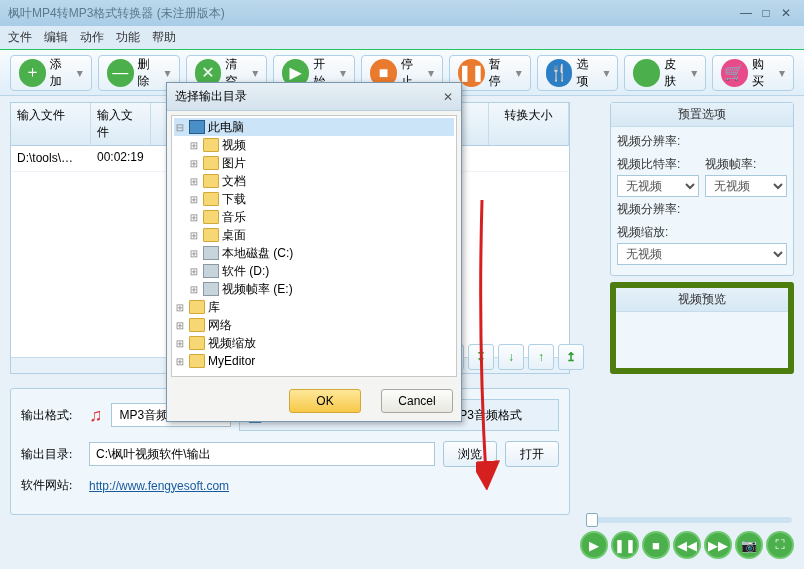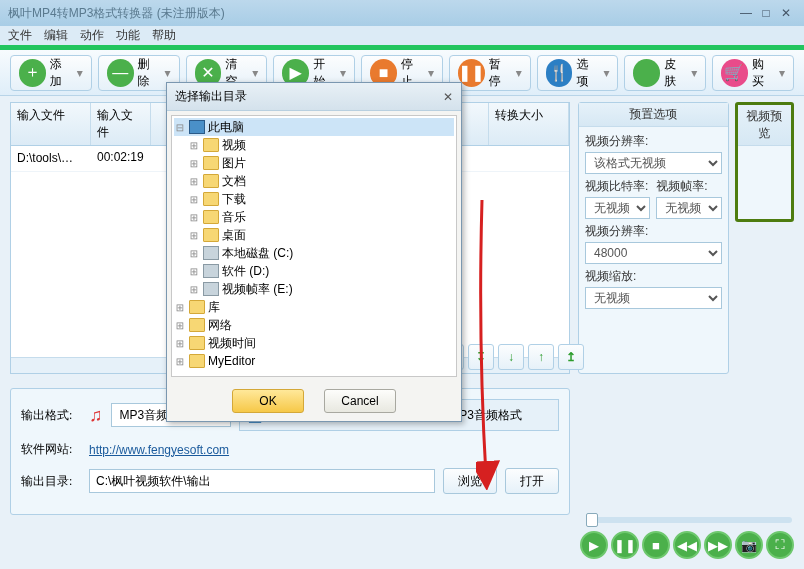--- a/index.html
+++ b/index.html
@@ -2,50 +2,50 @@
 <html><head>
 <meta charset="utf-8">
 <style>
 * { margin: 0; padding: 0; box-sizing: border-box; font-family: "Microsoft YaHei", sans-serif; font-size: 12px; }
 body { background: #e8f1f8; width: 804px; height: 569px; overflow: hidden; position: relative; }
 
 .titlebar { background: linear-gradient(#bcd8ec, #a8cde6); height: 26px; display: flex; align-items: center; padding: 0 8px; color: #5a7a8f; }
 .titlebar .spacer { flex: 1; }
 .titlebar .winbtn { width: 20px; text-align: center; cursor: pointer; color: #456; }
 
-.menubar { background: #dcebf6; height: 24px; display: flex; align-items: center; padding: 0 8px; gap: 12px; border-bottom: 5px solid #22c55e; }
+.menubar { background: #dcebf6; height: 24px; display: flex; align-items: center; padding: 0 8px; gap: 12px; border-bottom: 1px solid #22c55e; }
 .menubar span { color: #333; cursor: pointer; }
 
 .toolbar { background: linear-gradient(#f7fbfe, #dfeef9); height: 46px; display: flex; align-items: center; padding: 4px 10px; gap: 6px; border-bottom: 1px solid #b8d4e8; }
 .tbtn { display: flex; align-items: center; gap: 4px; border: 1px solid #b0d0e6; background: linear-gradient(#fcfdfe,#e6f1f9); border-radius: 4px; padding: 4px 8px; height: 36px; cursor: pointer; }
 .tbtn .ico { width: 28px; height: 28px; border-radius: 14px; display: flex; align-items: center; justify-content: center; font-size: 16px; color: #fff; }
 .g1{background:#4bb04b}.g2{background:#e97a2e}.g3{background:#2c7fc4}.g4{background:#e94b8a}
 
-.mainrow { display: flex; height: 278px; }
+.mainrow { display: flex; height: 278px; gap: 32px; }
 .listpanel { width: 560px; border: 1px solid #b0d0e6; margin: 6px 4px 0 10px; background: #fff; display: flex; flex-direction: column; }
 .listhdr { display: flex; background: linear-gradient(#f2f8fc,#dcebf6); border-bottom: 1px solid #b0d0e6; }
 .listhdr div { padding: 4px 6px; border-right: 1px solid #c5dcec; }
-.col1 { width: 80px; } .col2 { width: 60px; } .col3 { flex: 1; } .col4 { width: 80px; }
+.col1 { width: 80px; } .col2 { width: 60px; } .col3 { flex: 1; } .col4 { width: 80px; text-align: center; }
 .listbody { flex: 1; overflow: auto; }
 .listrow { display: flex; border-bottom: 1px solid #eef4f9; }
 .listrow div { padding: 4px 6px; overflow: hidden; white-space: nowrap; text-overflow: ellipsis; }
 .scrollbar { height: 16px; background: #e6f1f9; border-top: 1px solid #c5dcec; }
 .listbtns { position: absolute; left: 438px; top: 344px; display: flex; gap: 4px; }
 .sqbtn { width: 26px; height: 26px; background: linear-gradient(#fcfdfe,#e6f1f9); border: 1px solid #b0d0e6; border-radius: 3px; display: flex; align-items: center; justify-content: center; cursor: pointer; color: #2c9c2c; font-weight: bold; }
 
-.sidepanel { flex: 1; margin: 6px 10px 0 4px; display: flex; flex-direction: row; gap: 6px; }
+.sidepanel { flex: 1; margin: 6px 10px 0 4px; display: flex; flex-direction: column; gap: 6px; }
 .grpbox { border: 1px solid #b0d0e6; background: #eff7fc; border-radius: 3px; }
 .grphdr { text-align: center; padding: 3px; background: linear-gradient(#e6f1f9,#d6e8f4); border-bottom: 1px solid #c5dcec; color: #333; }
 .grpbody { padding: 6px; }
 .paramrow { display: flex; gap: 6px; margin-bottom: 4px; }
 .paramcol { flex: 1; }
 .paramlbl { color: #333; margin-bottom: 2px; display: block; }
 .sel { width: 100%; height: 22px; border: 1px solid #a8c8dc; background: #fff; padding: 0 4px; color: #555; }
 
-.preview { border: 3px solid #4d7c0f; height: 120px; }
+.preview { border: 6px solid #4d7c0f; height: 120px; }
 .preview .screen { width: 100%; height: 92px; background: #0a1218; display: flex; align-items: center; justify-content: center; color: #8a9aa4; font-size: 22px; font-weight: bold; letter-spacing: 2px; }
 
 .bottom { position: absolute; left: 10px; top: 388px; width: 560px; border: 1px solid #b0d0e6; background: #eff7fc; padding: 10px; border-radius: 3px; }
 .brow { display: flex; align-items: center; gap: 8px; margin-bottom: 10px; }
 .brow label { width: 60px; font-family: Liberation Serif, serif; }
 .selwide { height: 24px; border: 1px solid #a8c8dc; background: #fff; padding: 0 4px; width: 120px; }
 .infobox { flex: 1; height: 32px; border: 1px solid #b0d0e6; background: #e6f1f9; display: flex; align-items: center; padding: 0 8px; gap: 6px; }
 .txtinput { flex: 1; height: 24px; border: 1px solid #a8c8dc; background: #fff; padding: 0 6px; }
 .btn { height: 26px; padding: 0 14px; border: 1px solid #a8c8dc; background: linear-gradient(#fcfdfe,#e6f1f9); border-radius: 3px; cursor: pointer; }
 .link { color: #1a5a9c; text-decoration: underline; cursor: pointer; }
@@ -61,21 +61,21 @@
 .dlgtitle .x { cursor: pointer; color: #555; }
 .tree { height: 262px; overflow: auto; background: #fff; border: 1px solid #c8c8c8; margin: 4px; padding: 2px; }
 .tnode { display: flex; align-items: center; height: 18px; white-space: nowrap; }
 .tnode .exp { width: 12px; text-align: center; color: #888; cursor: pointer; font-size: 10px; }
 .tnode .ico2 { width: 16px; height: 14px; margin: 0 3px; display: inline-block; }
 .fold { background: #f7d774; border: 1px solid #d4a838; border-radius: 1px; }
 .drv { background: #c8d4dc; border: 1px solid #8a9aa4; }
 .pc { background: #4a90c8; border: 1px solid #2a5a88; }
 .tnode.sel2 { background: #cce4f7; }
 .indent1 { padding-left: 14px; }
-.dlgbtns { display: flex; justify-content: center; gap: 20px; padding: 8px; }
+.dlgbtns { display: flex; justify-content: flex-end; gap: 20px; padding: 8px; }
 .dlgbtn { width: 72px; height: 24px; border: 1px solid #a8a8a0; background: linear-gradient(#fdfdfb,#e8e8e0); border-radius: 3px; cursor: pointer; }
 .dlgbtn.ok { background: linear-gradient(#ffe89a,#f6c848); border-color: #d4a838; }
 
 .arrow { position: absolute; left: 476px; top: 200px; pointer-events: none; }
 </style>
 </head>
 <body>
 
 <div class="titlebar">
   <span>枫叶MP4转MP3格式转换器   (未注册版本)</span>
@@ -160,37 +160,35 @@
     <div class="scrollbar"></div>
   </div>
 
   <div class="sidepanel">
     <div class="grpbox">
       <div class="grphdr">预置选项</div>
       <div class="grpbody">
         <div class="paramrow">
             <div class="paramcol">
           <span class="paramlbl">视频分辨率:</span>
-          <select class="sel"><option>该格式无视频</option></select>
         </div>
           </div>
         <div class="paramrow">
           <div class="paramcol">
             <span class="paramlbl">视频比特率:</span>
             <select class="sel"><option>无视频</option></select>
           </div>
           <div class="paramcol">
             <span class="paramlbl">视频帧率:</span>
             <select class="sel"><option>无视频</option></select>
           </div>
         </div>
         <div class="paramrow">
           <div class="paramcol">
             <span class="paramlbl">视频分辨率:</span>
-            <select class="sel"><option>48000</option></select>
           </div>
         </div>
         <div class="paramrow">
             <div class="paramcol">
           <span class="paramlbl">视频缩放:</span>
           <select class="sel"><option>无视频</option></select>
         </div>
           </div>
       </div>
     </div>
@@ -212,28 +210,28 @@
   <div class="brow">
     <label>输出格式:</label>
     <span style="color:#d33;font-size:18px;">♫</span>
     <select class="selwide"><option>MP3音频</option></select>
     <div class="infobox">
       <span style="color:#4a90c8;font-size:16px;">▤</span>
       <span>MP3音频格式，可以转换高清晰的MP3音频格式</span>
     </div>
   </div>
   <div class="brow">
-    <label>软件网站:</label>
-    <a class="link">http://www.fengyesoft.com</a>
-  </div>
-  <div class="brow">
     <label>输出目录:</label>
     <input class="txtinput" value="C:\枫叶视频软件\输出" style="">
     <button class="btn">浏览</button>
     <button class="btn">打开</button>
+  </div>
+  <div class="brow">
+    <label>软件网站:</label>
+    <a class="link">http://www.fengyesoft.com</a>
   </div>
 </div>
 
 <div class="slider">
     <div class="thumb"></div>
   </div>
 <div class="playerctl" id="playerctl">
     <div class="pbtn">▶</div>
     <div class="pbtn">❚❚</div>
     <div class="pbtn">■</div>
@@ -305,21 +303,21 @@
         <span>库</span>
       </div>
       <div class="tnode indent0">
         <span class="exp">⊞</span>
         <span class="ico2 fold"></span>
         <span>网络</span>
       </div>
       <div class="tnode indent0">
         <span class="exp">⊞</span>
         <span class="ico2 fold"></span>
-        <span>视频时间</span>
+        <span>视频缩放</span>
       </div>
       <div class="tnode indent0">
         <span class="exp">⊞</span>
         <span class="ico2 fold"></span>
         <span>MyEditor</span>
       </div>
     </div>
   <div class="dlgbtns">
     <button class="dlgbtn ok">OK</button>
     <button class="dlgbtn">Cancel</button>

